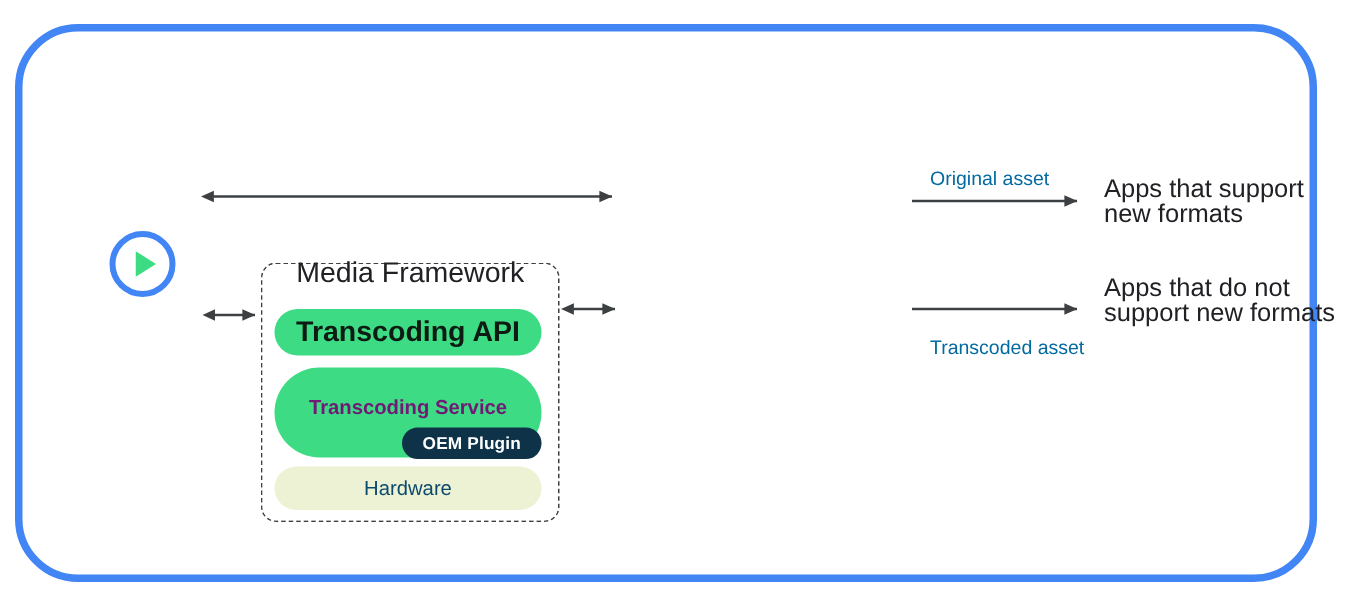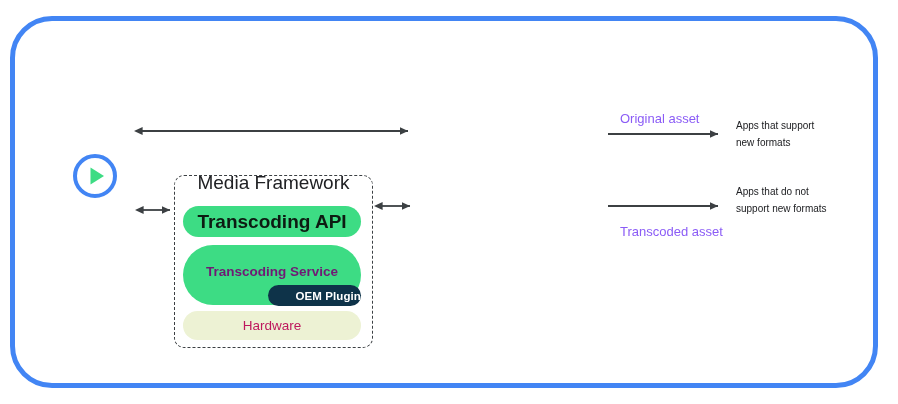--- a/index.html
+++ b/index.html
@@ -114,35 +114,35 @@
   #oem-plugin-badge {
     position: absolute;
     left: 268px;
     top: 285px;
     width: 93px;
     height: 21px;
     background: #0E3349;
     border-radius: 11px;
     display: flex;
     align-items: center;
-    justify-content: flex-end;
+    justify-content: center;
     font-size: 11.5px;
     font-weight: bold;
     color: #ffffff;
     letter-spacing: 0.1px;
   }
   #hardware-box {
     left: 183px;
     top: 311px;
     width: 178px;
     height: 29px;
     background: #EDF2D4;
     border-radius: 15px;
     font-size: 13.5px;
-    color: #be185d;
+    color: #0c4a6e;
   }
 
   
   #cmt-box {
     position: absolute;
     left: 417px;
     top: 104px;
     width: 190px;
     height: 137px;
     background: #4285F4;
@@ -169,29 +169,29 @@
     top: 0;
     width: 898px;
     height: 404px;
     pointer-events: none;
   }
 
   
   .flow-label {
     position: absolute;
     font-size: 13px;
-    color: #8b5cf6;
+    color: #0369a1;
     white-space: nowrap;
   }
   #original-asset-label { left: 620px; top: 111px; }
   #transcoded-asset-label { left: 620px; top: 224px; }
 
   .consumer-label {
     position: absolute;
-    font-size: 10px;
+    font-size: 17px;
     line-height: 17px;
     color: #202124;
     white-space: pre-line;
   }
   #apps-support-label { left: 736px; top: 117px; }
   #apps-no-support-label { left: 736px; top: 183px; }
 </style>
 </head>
 <body>
 

